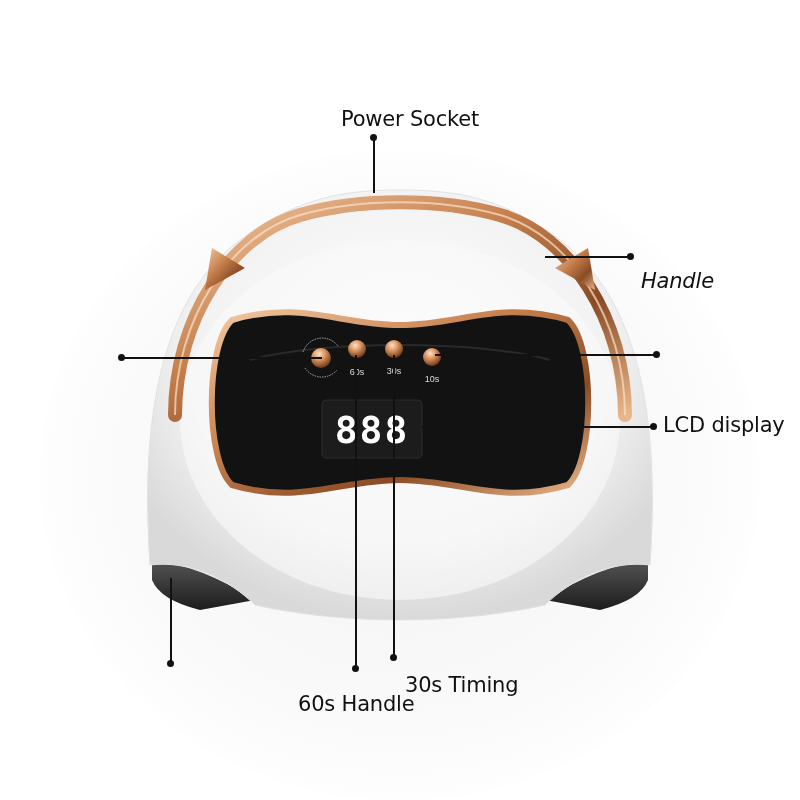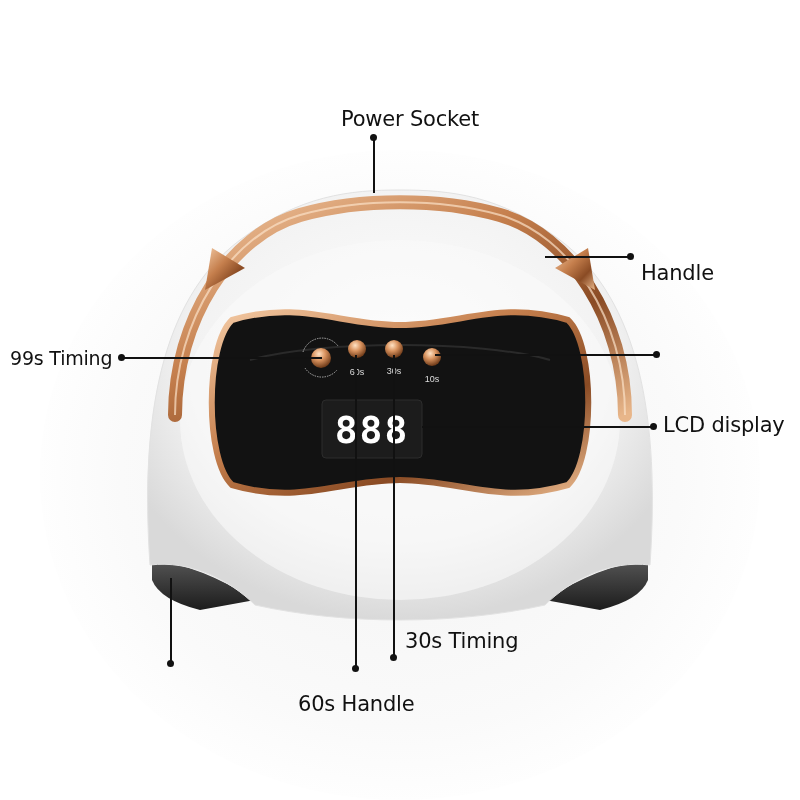--- a/index.html
+++ b/index.html
@@ -95,18 +95,17 @@
   <div class="leader" style="left:355px;top:355px;width:1.5px;height:313px;"></div>
   <div class="dot" style="left:352px;top:665px;"></div>
 
   <div class="leader" style="left:393px;top:355px;width:1.5px;height:302px;"></div>
   <div class="dot" style="left:390px;top:654px;"></div>
 
   <div class="leader" style="left:170px;top:578px;width:1.5px;height:85px;"></div>
   <div class="dot" style="left:167px;top:660px;"></div>
 
   <div class="label" style="left:297px;top:106px;margin-left:44px;">Power Socket</div>
-  <div class="label" style="left:641px;top:260px;">Handle</div>
-  <div class="label sm" style="left:10px;top:345px;">99s Timing</div>
+  <div class="label" style="left:641px;top:268px;font-style:italic;">Handle</div>
   <div class="label" style="left:663px;top:412px;">LCD display</div>
-  <div class="label" style="left:405px;top:628px;">30s Timing</div>
+  <div class="label" style="left:405px;top:672px;">30s Timing</div>
   <div class="label" style="left:298px;top:691px;">60s Handle</div>
 </div>
 
 </body></html>

